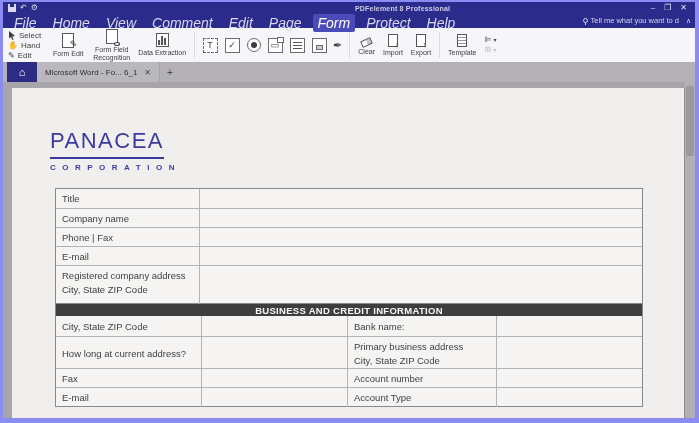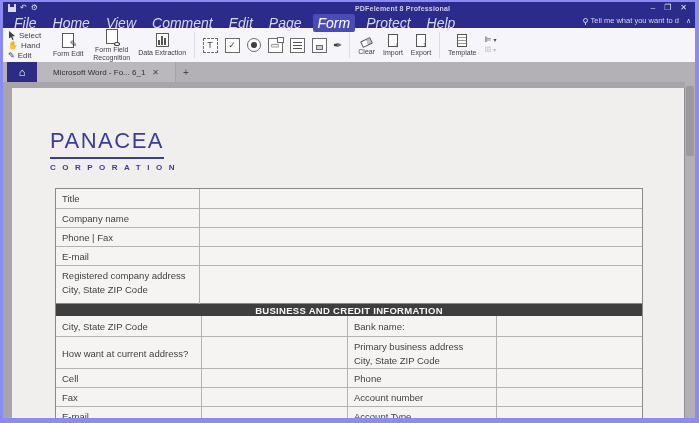--- a/index.html
+++ b/index.html
@@ -53,21 +53,21 @@
   .docsm{ width:10px; height:13px; border:1px solid #555; background:#fff; position:relative; }
   .docsm .ar{ position:absolute; right:-1px; bottom:-2px; font-size:7px; color:#3e3e3e; line-height:7px; }
   .docsm.lines{ background:repeating-linear-gradient(#fff,#fff 2px,#9a9a9a 2px,#9a9a9a 3px); }
   .aligngrp{ display:flex; flex-direction:column; gap:2px; margin-left:4px; }
   .alignrow{ display:flex; align-items:center; gap:2px; font-size:8px; color:#474747; line-height:8px; }
   .alignrow.disabled{ color:#bdbdc8; }
   .alignrow .dd{ font-size:6px; }
   
   .tabbar{ width:100%; height:20px; background:#b3b0b6; display:flex; align-items:stretch; }
   .homebtn{ width:30px; background:#2c2c84; color:#ffffff; display:flex; align-items:center; justify-content:center; font-size:11px; margin-left:4px; }
-  .doctab{ display:flex; align-items:center; gap:7px; padding:0 16px; background:#bab7bd; border-right:1px solid #a5a2a8; }
+  .doctab{ display:flex; align-items:center; gap:7px; padding:0 8px; background:#bab7bd; border-right:1px solid #a5a2a8; }
   .doctab .t{ font-size:8px; color:#2f2f2f; }
   .doctab .x{ font-size:8px; color:#4a4a4a; }
   .newtab{ display:flex; align-items:center; padding:0 7px; font-size:10px; color:#4a4a4a; }
   
   .docarea{ position:relative; width:100%; height:336px; background:#a7a4aa; overflow:hidden; }
   .scrolltrack{ position:absolute; right:0; top:0; width:10px; height:100%; background:#b2afb5; }
   .scrollthumb{ position:absolute; right:1px; top:4px; width:8px; height:70px; background:#9b989e; border-radius:2px; }
   .page{ position:absolute; left:9px; top:6px; width:672px; height:480px; background:#f0efed; box-shadow:1px 0 0 #8f8c92, 0 1px 0 #8f8c92; }
   .logo{ position:absolute; left:38px; top:38px; }
   .logo-name{ display:inline-block; font-size:22px; color:#3b3b9e; letter-spacing:1.5px; line-height:30px; border-bottom:2px solid #3b3b9e; padding-bottom:1px; }
@@ -261,35 +261,29 @@
 
         <div class="sechead" style="border-top:1px solid #8a8a8a">BUSINESS AND CREDIT INFORMATION</div>
 
         <div class="trow noline h20">
           <div class="cell single w145 h20">City, State ZIP Code</div>
           <div class="cell single w147 h20"></div>
           <div class="cell single w150 h20">Bank name:</div>
           <div class="cell single w146 h20"></div>
         </div>
         <div class="trow h32">
-          <div class="cell single w145 h32">How want at current address?</div>
+          <div class="cell single w145 h32">How long at current address?</div>
           <div class="cell single w147 h32"></div>
           <div class="cell multi w150 h32">
             <div>Primary business address</div>
             <div>City, State ZIP Code</div>
           </div>
           <div class="cell single w146 h32"></div>
         </div>
         <div class="trow h19">
-          <div class="cell single w145 h19">Cell</div>
-          <div class="cell single w147 h19"></div>
-          <div class="cell single w150 h19">Phone</div>
-          <div class="cell single w146 h19"></div>
-        </div>
-        <div class="trow h19">
           <div class="cell single w145 h19">Fax</div>
           <div class="cell single w147 h19"></div>
           <div class="cell single w150 h19">Account number</div>
           <div class="cell single w146 h19"></div>
         </div>
         <div class="trow h19">
           <div class="cell single w145 h19">E-mail</div>
           <div class="cell single w147 h19"></div>
           <div class="cell single w150 h19">Account Type</div>
           <div class="cell single w146 h19"></div>

